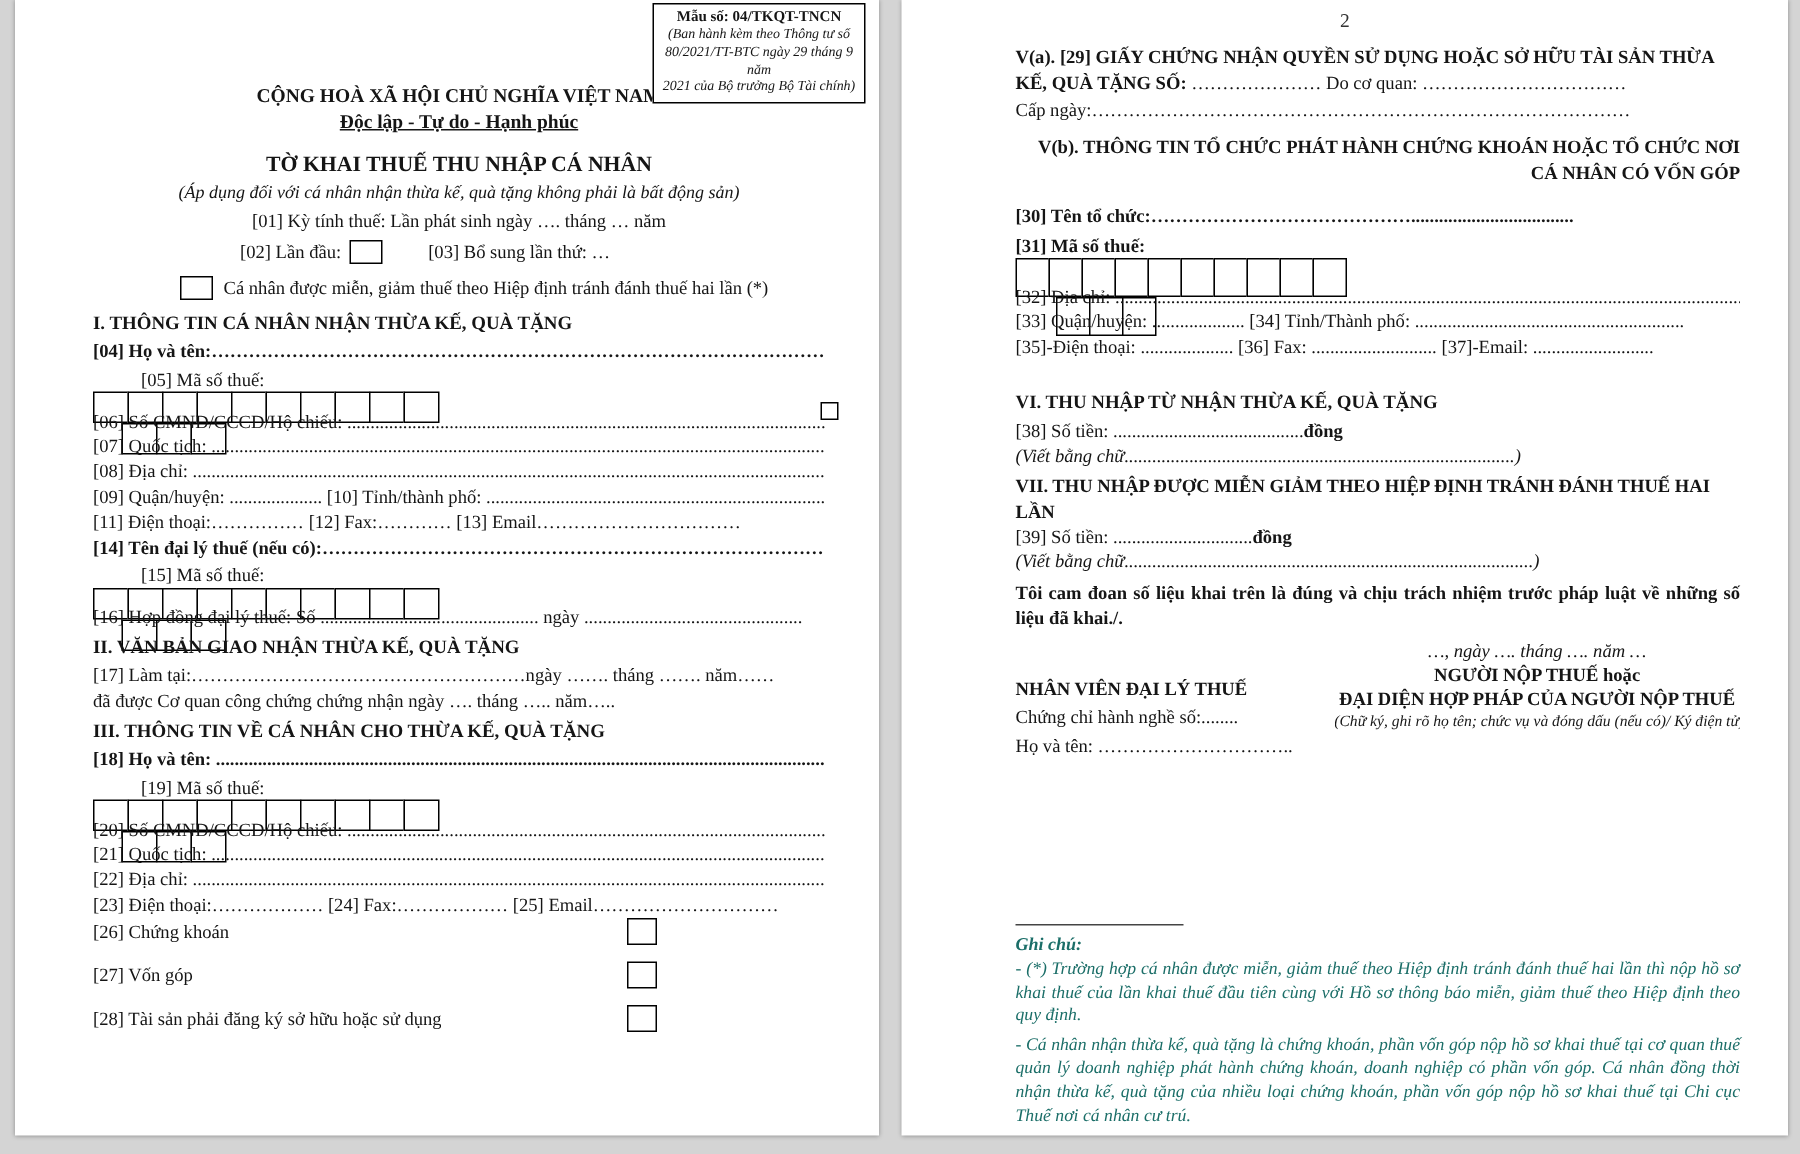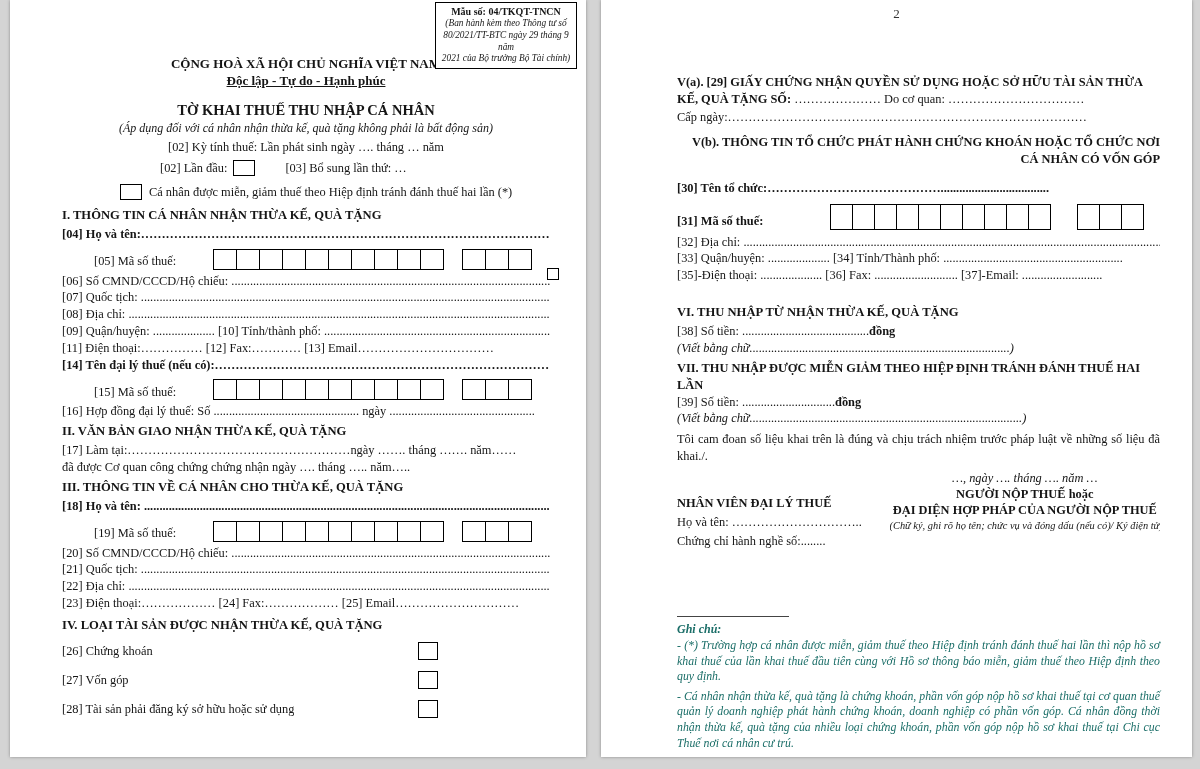--- a/index.html
+++ b/index.html
@@ -23,21 +23,21 @@
   .content { position:relative; }
   .page-left  .content { padding:56px 36px 0 52px; }
   .page-right .content { padding:30px 32px 0 76px; }
 
   .t13 { font-size:13px; }
   .t14 { font-size:14.5px; }
   .b { font-weight:bold; }
   .i { font-style:italic; }
   .u { text-decoration:underline; }
   .center { text-align:center; }
-  .justify { text-align:justify; }
+  .justify { text-align:justify;font-weight:bold; }
 
   .fl { font-size:12.4px; line-height:16.8px; white-space:nowrap; overflow:hidden; }
   .wrapline { font-size:12.4px; line-height:17px; }
 
   .stamp {
     position:absolute; top:2px; right:9px; width:142px;
     border:1px solid #000; background:#fff; text-align:center; padding:2px 2px 3px;
     z-index:2;
   }
   .stamp-title { font-size:10px; font-weight:bold; line-height:13px; }
@@ -52,21 +52,21 @@
   .row02 .checkbox { margin-left:6px; }
   .row02 .f03 { margin-left:30px; }
   .exempt-row { margin:0 0 6px 58px; height:18px; }
   .exempt-row .checkbox { margin-right:7px; }
 
   .checkbox { display:inline-block; width:22px; height:16px; border:1px solid #000; background:#fff; flex:none; }
   .cb-asset { width:20px; height:18px; }
 
   .sec { font-size:12.6px; margin:4px 0 3px; }
 
-  .mst-row { display:flex; align-items:flex-end; height:25px; margin:2px 0 3px; }
+  .mst-row { display:flex; align-items:flex-start; height:25px; margin:2px 0 3px;flex-direction:column; }
   .mst-label { flex:none; }
   .mst-row .lbl05 { width:151px;padding-left:32px; }
   .cells { display:inline-flex; font-size:0; }
   .cell { display:inline-block; width:24px; height:21px; border:1px solid #000; background:#fff; margin-right:-1px; }
   .g2 { margin-left:19px; }
   .mst-31 { height:30px; margin:3px 0 4px; }
   .mst-31 .lbl31 { width:153px; }
   .mst-31 .cell { width:23px; height:26px; }
   .mst-31 .g2 { margin-left:27px; }
 
@@ -77,21 +77,21 @@
   .s4 { margin-top:6px; margin-bottom:9px; }
 
   .table-handle {
     position:absolute; left:27px; top:228px; width:16px; height:16px;
     border:1px solid #9a9a9a; background:#f7f7f7;
     display:flex; align-items:center; justify-content:center;
   }
 
   
   .pagenum { position:absolute; top:6px; left:0; right:0; text-align:center; font-size:13px; color:#333; }
-  .vhead { margin-bottom:1px;margin-top:44px; }
+  .vhead { margin-bottom:1px; }
   .vb-block { margin-top:8px;text-align:right; }
   .f30-line { margin-top:12px; }
   .s6 { margin-top:21px; margin-bottom:3px; }
   .s7 { margin-top:3px; }
   .unit { font-weight:bold; }
   .decl { margin-top:4px; }
   .dateline { font-size:12.4px; }
 
   .sig-block { display:flex; margin-top:5px; }
   .sig-left { width:44%; margin-top:24px; }
@@ -127,21 +127,21 @@
     </div>
 
     <div class="stray-box"></div>
 
     <div class="content">
       <div class="center b t13">CỘNG HOÀ XÃ HỘI CHỦ NGHĨA VIỆT NAM</div>
       <div class="center b t13 u motto">Độc lập - Tự do - Hạnh phúc</div>
 
       <div class="center b t14 maintitle">TỜ KHAI THUẾ THU NHẬP CÁ NHÂN</div>
       <div class="center i subtitle">(Áp dụng đối với cá nhân nhận thừa kế, quà tặng không phải là bất động sản)</div>
-      <div class="center fl">[02] Kỳ tính thuế: Lần phát sinh ngày …. tháng … năm</div>
+      <div class="center fl">[01] Kỳ tính thuế: Lần phát sinh ngày …. tháng … năm</div>
 
       <div class="row row02">
         <span class="fl">[02] Lần đầu:</span>
         <span class="checkbox"></span>
         <span class="fl f03">[03] Bổ sung lần thứ: …</span>
       </div>
 
       <div class="row exempt-row">
         <span class="checkbox"></span>
         <span class="fl">Cá nhân được miễn, giảm thuế theo Hiệp định tránh đánh thuế hai lần (*)</span>
@@ -232,21 +232,20 @@
             <span class="cell"></span>
             <span class="cell"></span>
           </span>
       </div>
 
       <div class="fl">[20] Số CMND/CCCD/Hộ chiếu: ..............................................................................................................................</div>
       <div class="fl">[21] Quốc tịch: .......................................................................................................................................................</div>
       <div class="fl">[22] Địa chỉ: ...........................................................................................................................................................</div>
       <div class="fl"><span>[23] Điện thoại:………………</span> <span>[24] Fax:………………</span> <span>[25] Email…………………………</span></div>
 
-      <div class="b sec s4">IV. LOẠI TÀI SẢN ĐƯỢC NHẬN THỪA KẾ, QUÀ TẶNG</div>
 
       <div class="asset-row">
         <span class="fl">[26] Chứng khoán</span>
         <span class="checkbox cb-asset"></span>
       </div>
       <div class="asset-row">
         <span class="fl">[27] Vốn góp</span>
         <span class="checkbox cb-asset"></span>
       </div>
       <div class="asset-row">
@@ -298,22 +297,22 @@
 
       <div class="wrapline b s7">VII. THU NHẬP ĐƯỢC MIỄN GIẢM THEO HIỆP ĐỊNH TRÁNH ĐÁNH THUẾ HAI LẦN</div>
       <div class="fl"><span>[39] Số tiền: ..............................</span><span class="unit">đồng</span></div>
       <div class="fl i">(Viết bằng chữ........................................................................................)</div>
 
       <div class="wrapline justify decl">Tôi cam đoan số liệu khai trên là đúng và chịu trách nhiệm trước pháp luật về những số liệu đã khai./.</div>
 
       <div class="sig-block">
         <div class="sig-left">
           <div class="b wrapline">NHÂN VIÊN ĐẠI LÝ THUẾ</div>
+          <div class="wrapline">Chứng chỉ hành nghề số:........</div>
           <div class="wrapline">Họ và tên: …………………………..</div>
-          <div class="wrapline">Chứng chỉ hành nghề số:........</div>
         </div>
         <div class="sig-right">
           <div class="i dateline">…, ngày  ….  tháng ….  năm …</div>
           <div class="b wrapline">NGƯỜI NỘP THUẾ hoặc</div>
           <div class="b wrapline">ĐẠI DIỆN HỢP PHÁP CỦA NGƯỜI NỘP THUẾ</div>
           <div class="i sig-note">(Chữ ký, ghi rõ họ tên; chức vụ và đóng dấu (nếu có)/ Ký điện tử)</div>
         </div>
       </div>
     </div>
 

